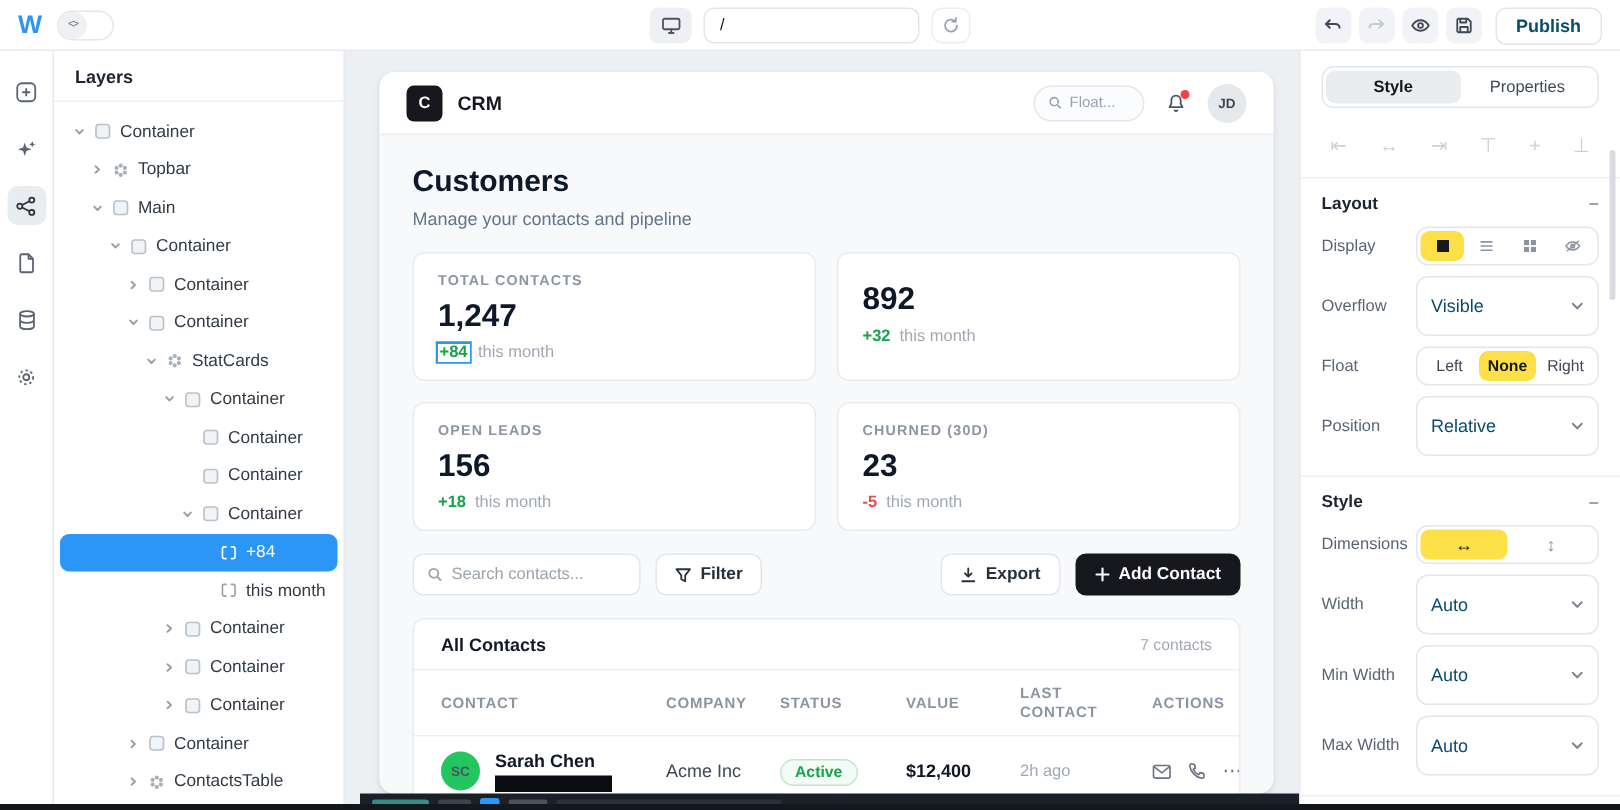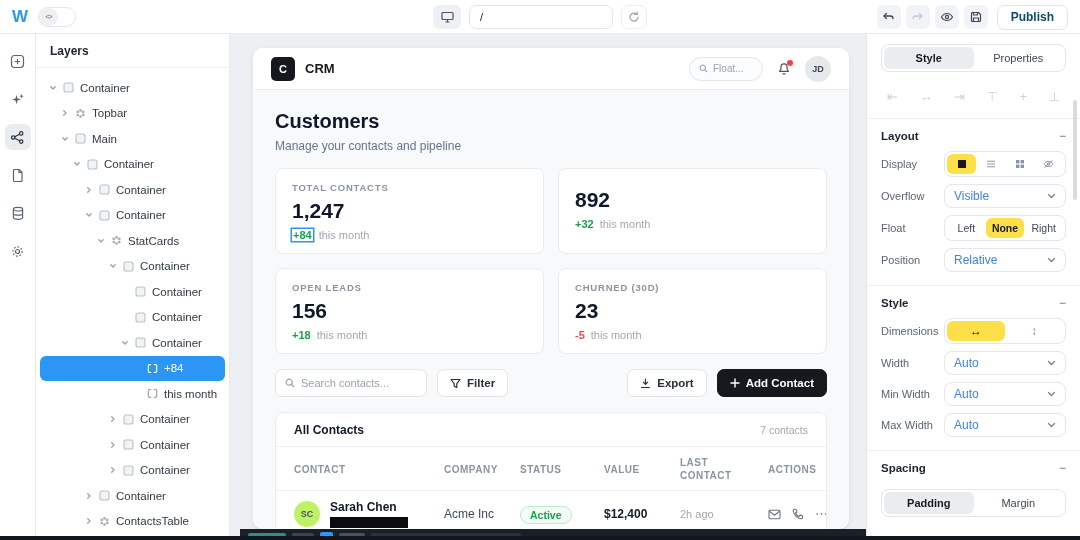--- a/index.html
+++ b/index.html
@@ -96,21 +96,21 @@
   .table-head { height:34px; display:flex; align-items:center; padding:0 18px; border-bottom:1px solid #eef0f2; }
   .table-title { font-size:12px; font-weight:700; color:#111827; }
   .table-count { margin-left:auto; font-size:10.5px; color:#a0a8b1; }
   .tgrid { display:grid; grid-template-columns:150px 76px 84px 76px 88px 1fr; align-items:center; padding:0 18px; }
   .thead-row { padding-top:9px; padding-bottom:8px; border-bottom:1px solid #eef0f2; }
   .th { font-size:10px; font-weight:700; letter-spacing:.5px; color:#8b95a1; }
   .th.wrap { max-width:52px; line-height:1.3; }
   .th.right, .td.right { text-align:right; }
   .trow { padding-top:9px; padding-bottom:10px; }
   .td-contact { display:flex; align-items:center; gap:10px; }
-  .row-avatar { width:26px; height:26px; border-radius:50%; background:#bef264; color:#4b5563; font-size:9px;
+  .row-avatar { width:26px; height:26px; border-radius:50%; background:#22c55e; color:#4b5563; font-size:9px;
                 font-weight:700; display:flex; align-items:center; justify-content:center; flex:none; }
   .row-name { font-size:12px; font-weight:700; color:#111827; }
   .redact { width:78px; height:11px; background:#0a0c0f; margin-top:3px; }
   .td { font-size:12px; color:#3f4854; }
   .badge-active { display:inline-block; font-size:10.5px; font-weight:700; color:#17a34a; background:#f3fbf6;
                   border:1px solid #bfe8cf; border-radius:10px; padding:2px 9px; }
   .td-value { font-size:12px; font-weight:700; color:#111827; }
   .td-last { font-size:11px; color:#a0a8b1; }
   .td-actions { display:flex; justify-content:flex-end; align-items:center; gap:11px; color:#6b7280; }
 
@@ -133,22 +133,22 @@
   .section-title { font-size:11.5px; font-weight:700; color:#1b2430; }
   .collapse { color:#6b7280; font-size:12px; line-height:1; }
   .prop-row { display:flex; align-items:center; justify-content:space-between; margin-bottom:7px; }
   .prop-label { font-size:11px; color:#5a6472; }
   .ctl { width:122px; }
   .seg-ctl { height:26px; border:1px solid #e3e6ea; border-radius:8px; display:flex; padding:2px; }
   .seg-cell { flex:1; display:flex; align-items:center; justify-content:center; border-radius:6px;
               font-size:10.5px; color:#3f4854; }
   .seg-cell.sel { background:#fde047; font-weight:700; color:#16181d; }
   .seg-cell .blk { width:8px; height:8px; background:#16181d; }
-  .select { height:24px; border:1px solid #e3e6ea; border-radius:8px; display:flex; align-items:center;
-            padding:0 9px; font-size:12px; font-weight:400; color:#3b82f6; justify-content:space-between; }
+  .select { height:40px; border:1px solid #e3e6ea; border-radius:8px; display:flex; align-items:center;
+            padding:0 9px; font-size:12px; font-weight:400; color:#0c4a6e; justify-content:space-between; }
   .select .chevdn { color:#7b8590; }
   .dim-glyph { font-size:12px; color:#8b95a1; }
   .seg-cell.sel .dim-glyph { color:#16181d; }
   .insp-scrollbar { position:absolute; right:3px; top:66px; width:4px; height:100px; border-radius:2px;
                     background:#d8dce1; }
 
   .bottom-strip { position:absolute; left:0; bottom:0; width:1080px; height:4px; background:#12161d; z-index:30; }
 </style>
 </head>
 <body>

